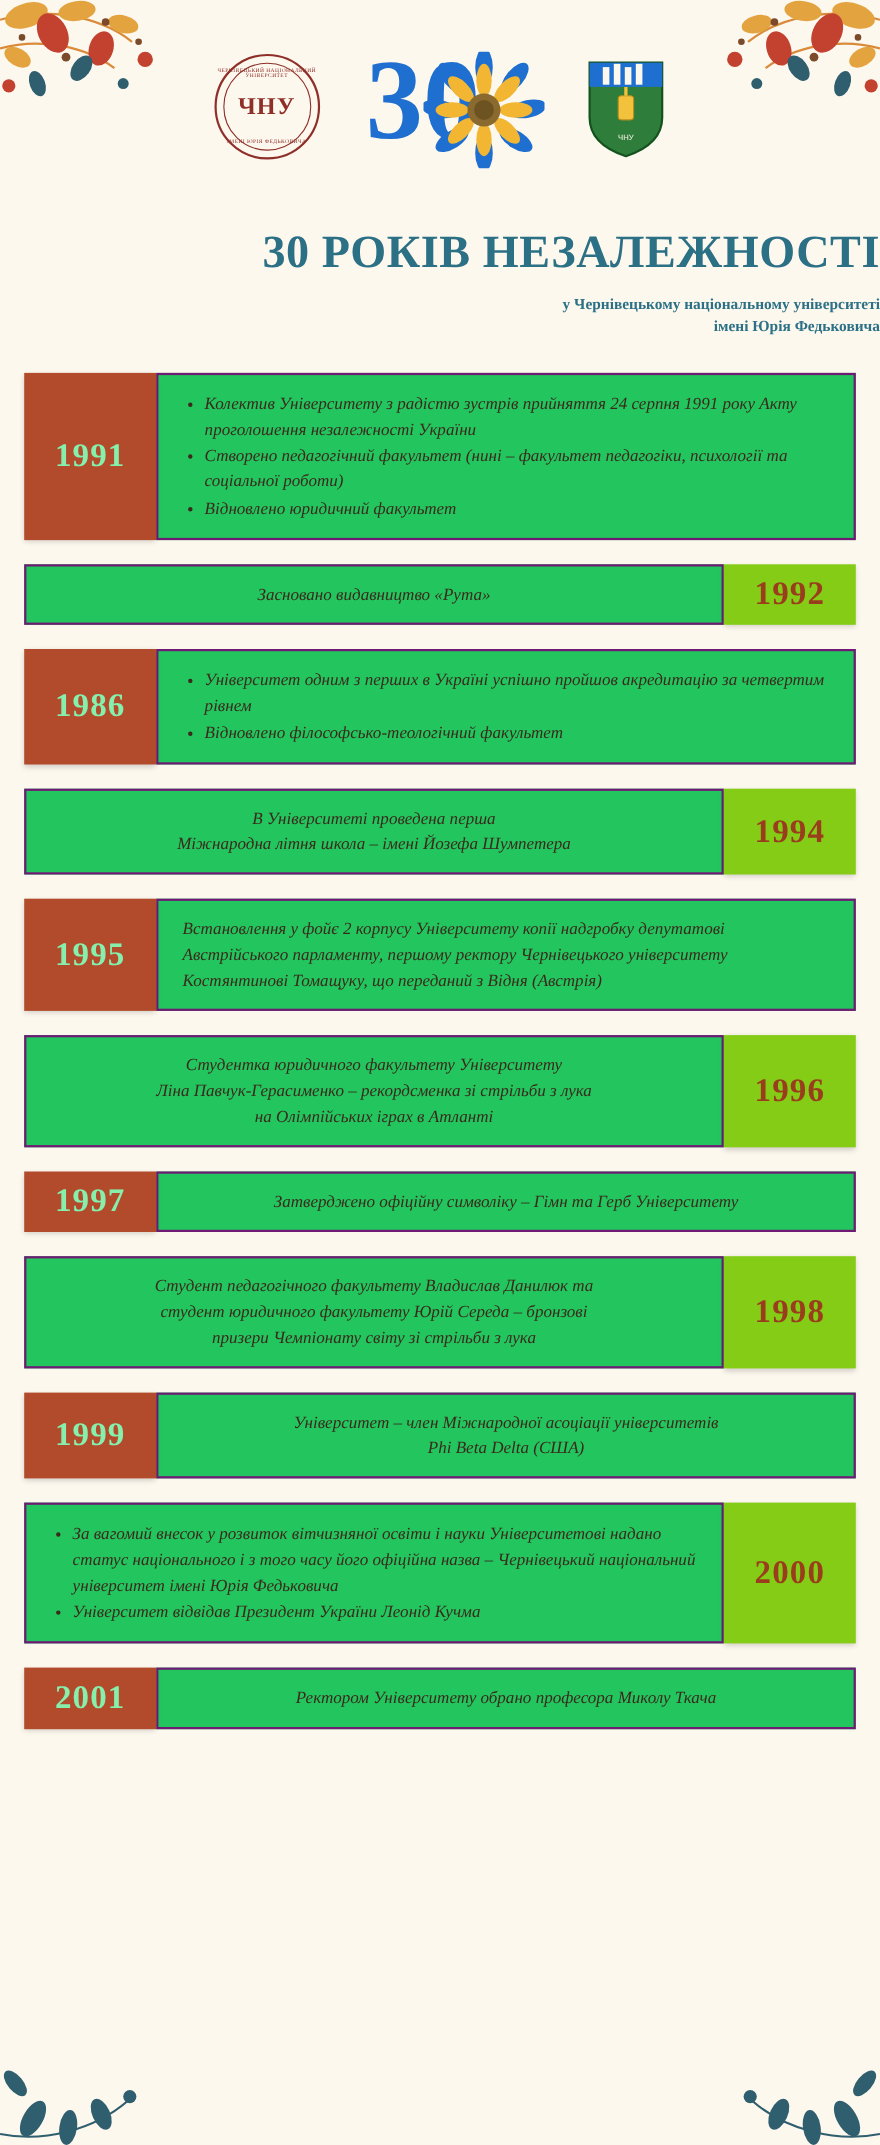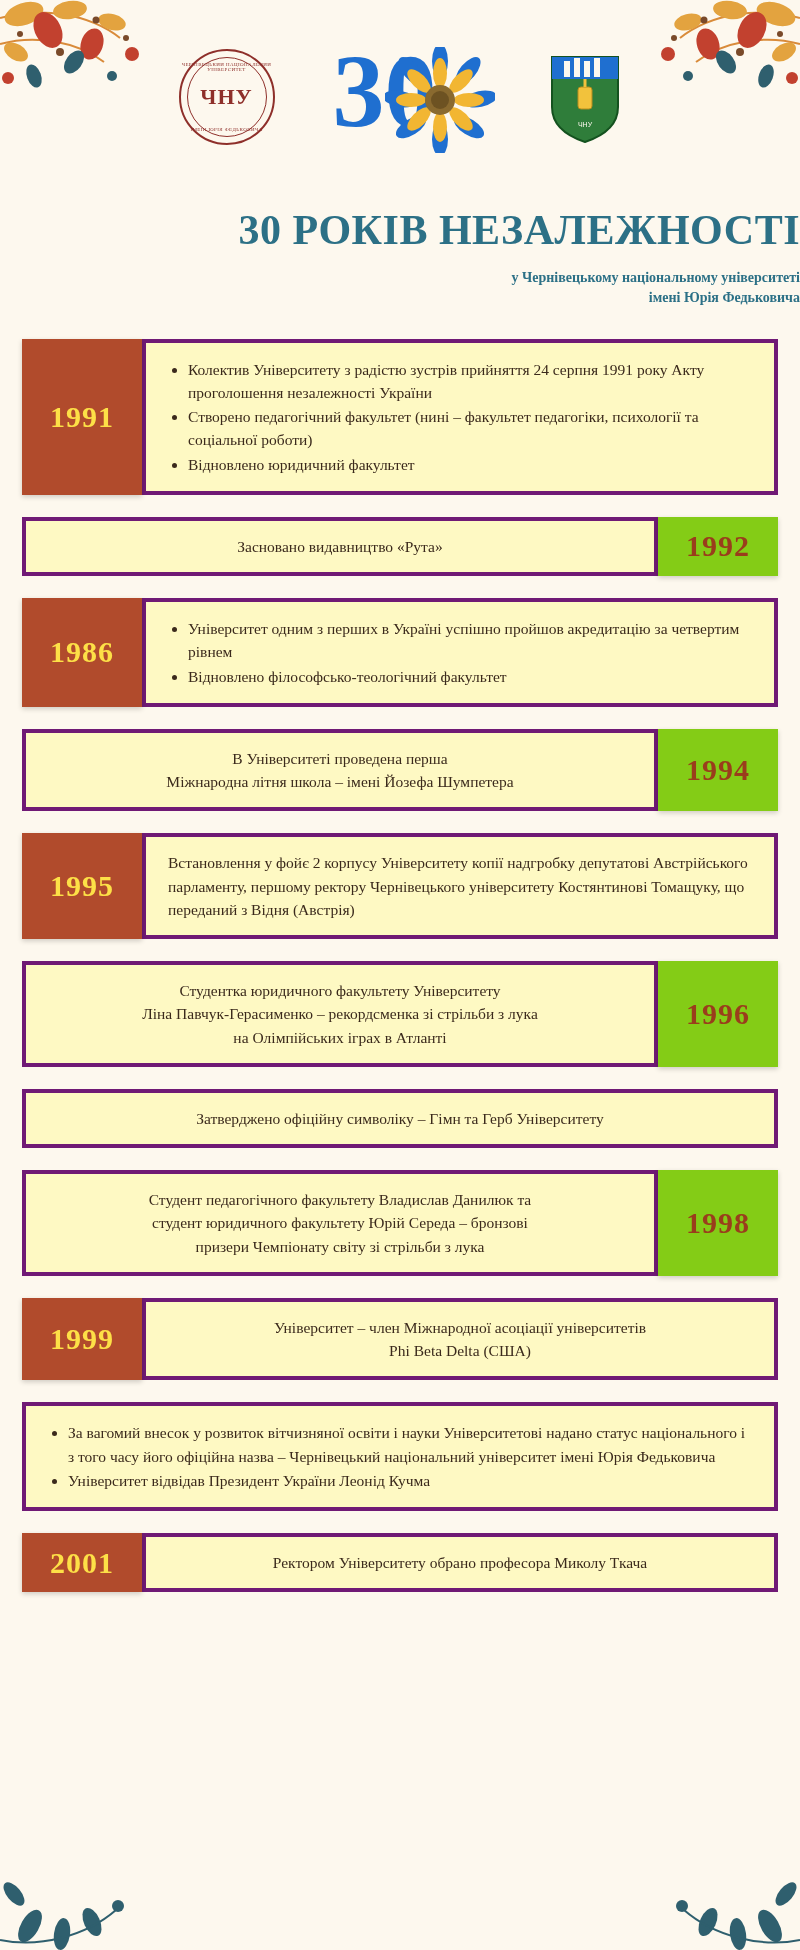--- a/index.html
+++ b/index.html
@@ -20,21 +20,21 @@
   .corner.bl { bottom:0; left:0; transform: scaleY(-1); }
   .corner.br { bottom:0; right:0; transform: scale(-1,-1); }
 
   
   .logos {
     position: relative;
     height: 180px;
     display:flex;
     align-items:center;
     justify-content:center;
-    gap: 54px;
+    gap: 38px;
     padding-top: 14px;
   }
   .logo-chnu {
     width: 96px; height: 96px; border-radius: 50%;
     border: 2px solid #8e2f2a;
     background: #fdf8ee;
     display:flex; align-items:center; justify-content:center;
     position: relative;
   }
   .logo-chnu .ring {
@@ -85,35 +85,36 @@
 
   .row {
     position: relative;
     margin-bottom: 22px;
     display:flex;
     align-items: stretch;
     min-height: 54px;
   }
   .band {
     flex: 1;
-    background: #fef9c3;
-    border: 4px solid #701a75;
+    background: #22c55e;
+    border: 2px solid #701a75;
     display:flex;
     align-items:center;
     position:relative;
+    font-style:italic;
   }
   .year {
     width: 120px;
     flex: 0 0 120px;
     display:flex;
     align-items:center;
     justify-content:center;
     font-size: 30px;
     font-weight: bold;
-    color: #fde047;
+    color: #86efac;
     letter-spacing: 1px;
     box-shadow: 0 2px 5px rgba(0,0,0,.18);
     position: relative;
     z-index: 2;
   }
   .year.dark { background:#b14b2c; }
   .year.light { background:#84cc16; color:#9a3d1c; }
 
   .content {
     flex:1;
@@ -341,20 +342,21 @@
     </div>
     <div class="row right">
       <div class="year light">1996</div>
       <div class="band">
         <div class="content center">
           <p>Студентка юридичного факультету Університету<br>Ліна Павчук-Герасименко – рекордсменка зі стрільби з лука<br>на Олімпійських іграх в Атланті</p>
         </div>
       </div>
     </div>
     <div class="row left">
+      <div class="year dark">1997</div>
       <div class="band">
         <div class="content center">
           <p>Затверджено офіційну символіку – Гімн та Герб Університету</p>
         </div>
       </div>
     </div>
     <div class="row right">
       <div class="year light">1998</div>
       <div class="band">
         <div class="content center">
@@ -364,20 +366,21 @@
     </div>
     <div class="row left">
       <div class="year dark">1999</div>
       <div class="band">
         <div class="content center">
           <p>Університет – член Міжнародної асоціації університетів<br>Phi Beta Delta (США)</p>
         </div>
       </div>
     </div>
     <div class="row right">
+      <div class="year light">2000</div>
       <div class="band">
         <div class="content">
           <ul>
             <li>За вагомий внесок у розвиток вітчизняної освіти і науки Університетові надано статус національного і з того часу його офіційна назва – Чернівецький національний університет імені Юрія Федьковича</li>
             <li>Університет відвідав Президент України Леонід Кучма</li>
           </ul>
         </div>
       </div>
     </div>
     <div class="row left">

